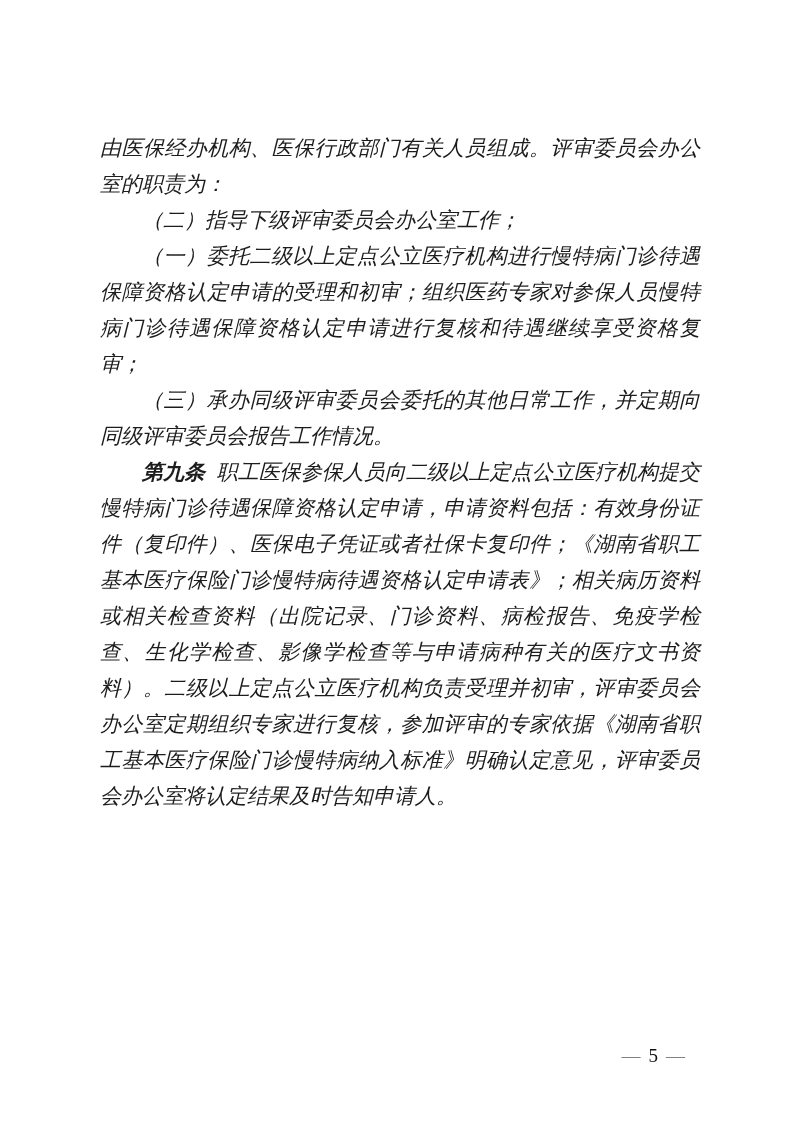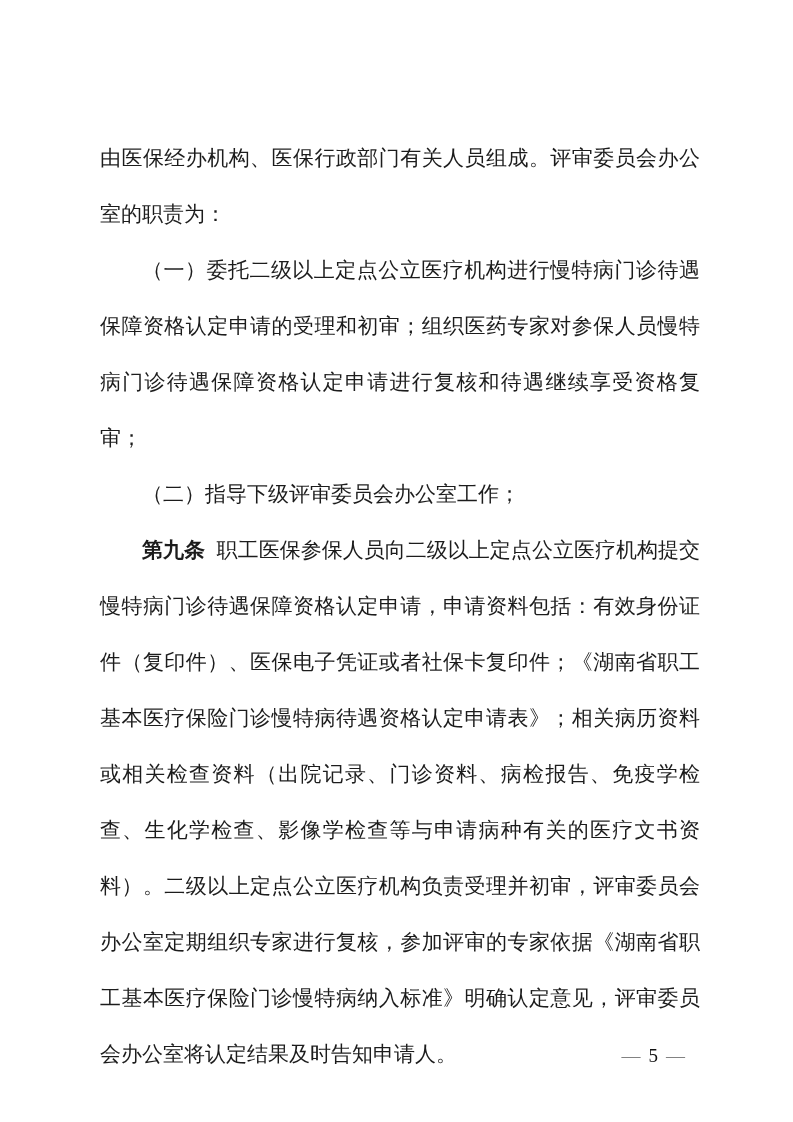--- a/index.html
+++ b/index.html
@@ -19,24 +19,25 @@
     overflow: hidden;
   }
 
   .text-block {
     position: absolute;
     left: 100px;
     top: 130px;
     width: 600px;
     color: #1c1c1c;
     font-size: 21px;
-    line-height: 56px;
+    line-height: 36px;
     text-align: justify;
     text-justify: inter-ideograph;
     text-justify: inter-character;
+    font-style: italic;
   }
 
   .text-block p {
     text-indent: 2em;
     word-break: break-all;
   }
 
   .text-block p.no-indent {
     text-indent: 0;
   }
@@ -73,27 +74,30 @@
 
 <div class="page">
 
   <main class="text-block">
 
     <p class="no-indent">
       <span>由医保经办机构、医保行政部门有关人员组成。评审委员会办公室的职责为：</span>
     </p>
 
     <p>
+      <span>（二）指导下级评审委员会办公室工作；</span>
+    </p>
+
+    <p>
       <span>（一）委托二级以上定点公立医疗机构进行慢特病门诊待遇保障资格认定申请的受理和初审；组织医药专家对参保人员慢特病门诊待遇保障资格认定申请进行复核和待遇继续享受资格复审；</span>
     </p>
 
     <p>
-      <span>（二）指导下级评审委员会办公室工作；</span>
+      <span>（三）承办同级评审委员会委托的其他日常工作，并定期向同级评审委员会报告工作情况。</span>
     </p>
-
 
     <p>
       <b class="article-label">第九条</b><span>职工医保参保人员向二级以上定点公立医疗机构提交慢特病门诊待遇保障资格认定申请，申请资料包括：有效身份证件（复印件）、医保电子凭证或者社保卡复印件；《湖南省职工基本医疗保险门诊慢特病待遇资格认定申请表》；相关病历资料或相关检查资料（出院记录、门诊资料、病检报告、免疫学检查、生化学检查、影像学检查等与申请病种有关的医疗文书资料）。二级以上定点公立医疗机构负责受理并初审，评审委员会办公室定期组织专家进行复核，参加评审的专家依据《湖南省职工基本医疗保险门诊慢特病纳入标准》明确认定意见，评审委员会办公室将认定结果及时告知申请人。</span>
     </p>
 
 
   </main>
 
   <footer class="page-footer">
     <span class="dash">—</span><span class="page-num">5</span><span class="dash">—</span>

